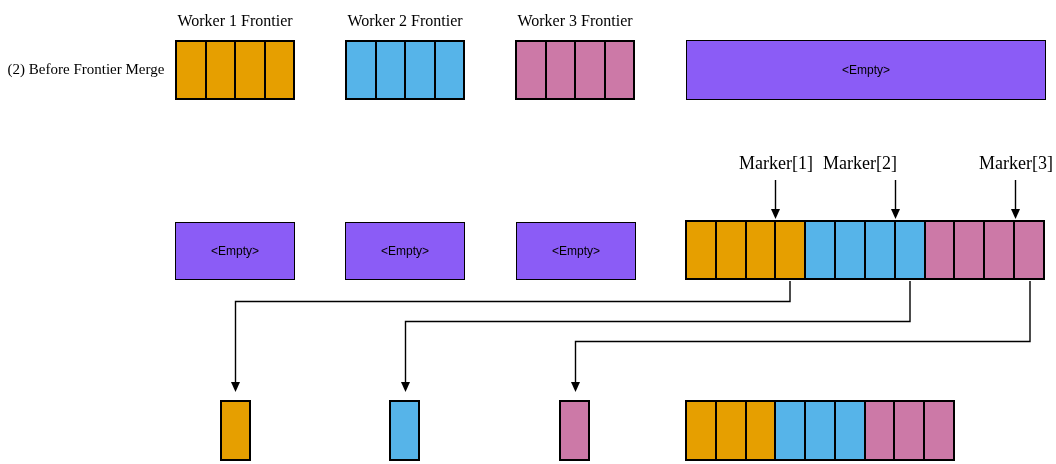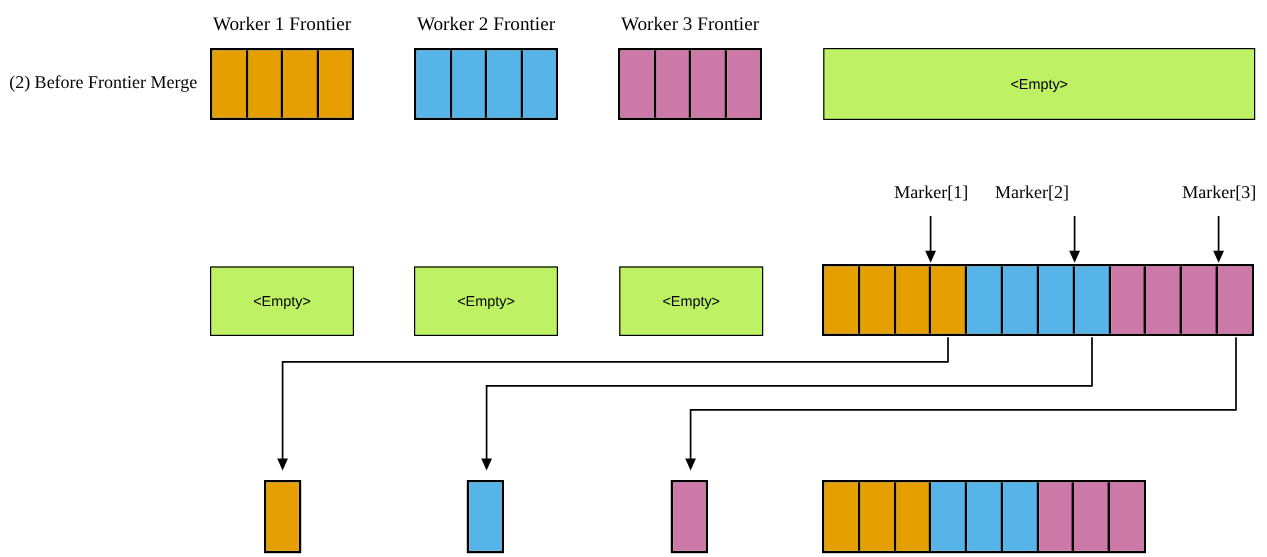--- a/index.html
+++ b/index.html
@@ -31,21 +31,21 @@
     text-align: center;
     font-size: 16px;
     color: #000000;
     font-family: "Liberation Serif", serif;
   }
   .marker-label {
     position: absolute;
     top: 153px;
     width: 100px;
     text-align: center;
-    font-size: 15px;
+    font-size: 18px;
     color: #000000;
     font-family: "Liberation Serif", serif;
   }
   .cellbox {
     position: absolute;
     display: flex;
     box-sizing: border-box;
     border: 2px solid #000000;
     background: #ffffff;
   }
@@ -53,21 +53,21 @@
     flex: 1 1 0;
     border-right: 2px solid #000000;
   }
   .cellbox .cell:last-child {
     border-right: none;
   }
   .emptybox {
     position: absolute;
     box-sizing: border-box;
     border: 1px solid #000000;
-    background: #bef264;
+    background: #8b5cf6;
     display: flex;
     align-items: center;
     justify-content: center;
     font-family: "Liberation Sans", sans-serif;
     font-size: 12px;
     color: #000000;
   }
   #arrow-layer {
     position: absolute;
     top: 0;

